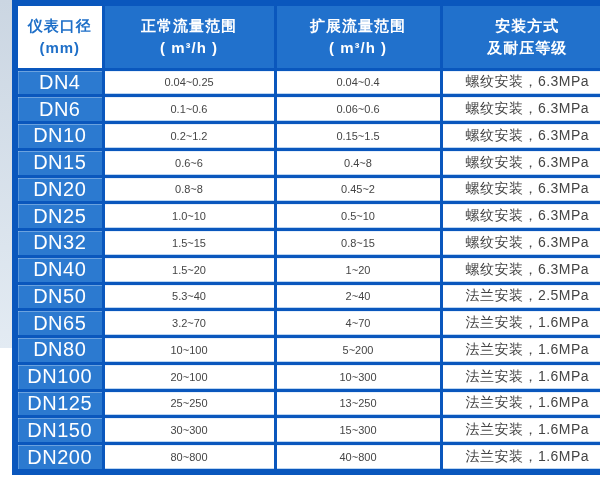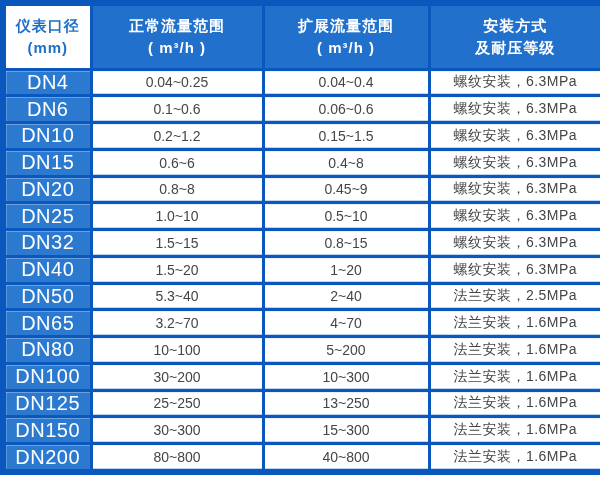--- a/index.html
+++ b/index.html
@@ -14,20 +14,21 @@
   *{box-sizing:border-box;}
   html,body{margin:0;padding:0;}
   body{
     width:600px;height:480px;overflow:hidden;
     font-family:"Liberation Sans","DejaVu Sans",sans-serif;
     background:#ffffff;
   }
   .stage{
     width:600px;height:348px;
     background:linear-gradient(to bottom,var(--page-shadow),#e3ebf3);
+    padding-left:12px;
   }
   table.flow-table{
     width:600px;height:475px;
     border-collapse:collapse;table-layout:fixed;
     background:#ffffff;
     border:6px solid var(--frame);
   }
   col.c1{width:88px;}
   col.c2{width:172px;}
   col.c3{width:166px;}
@@ -40,21 +41,21 @@
   th{
     background:var(--header-bg);
     color:#ffffff;font-size:15px;font-weight:bold;
   }
   th.first{
     background:#ffffff;
     color:var(--header-text);
   }
   th .hl{display:block;line-height:22px;letter-spacing:1px;}
   td{
-    font-size:14px;color:var(--cell-text);
+    font-size:11px;color:var(--cell-text);
     box-shadow:inset 0 -1px 0 var(--accent-light), inset 0 1px 0 #e7f0fb;
   }
   td.label-cell{
     background:var(--label-bg);
     color:#ffffff;font-size:20px;letter-spacing:0.5px;
     box-shadow:inset 0 1px 0 rgba(255,255,255,0.30), inset 1px 0 0 rgba(255,255,255,0.22);
   }
   td.install{font-size:14px;letter-spacing:0.5px;}
 </style>
 </head>
@@ -113,21 +114,21 @@
   <tr>
     <td class="label-cell">DN15</td>
     <td class="data-cell">0.6~6</td>
     <td class="data-cell">0.4~8</td>
     <td class="data-cell install">螺纹安装，6.3MPa</td>
   </tr>
 
   <tr>
     <td class="label-cell">DN20</td>
     <td class="data-cell">0.8~8</td>
-    <td class="data-cell">0.45~9</td>
+    <td class="data-cell">0.45~2</td>
     <td class="data-cell install">螺纹安装，6.3MPa</td>
   </tr>
 
   <tr>
     <td class="label-cell">DN25</td>
     <td class="data-cell">1.0~10</td>
     <td class="data-cell">0.5~10</td>
     <td class="data-cell install">螺纹安装，6.3MPa</td>
   </tr>
 
@@ -161,21 +162,21 @@
 
   <tr>
     <td class="label-cell">DN80</td>
     <td class="data-cell">10~100</td>
     <td class="data-cell">5~200</td>
     <td class="data-cell install">法兰安装，1.6MPa</td>
   </tr>
 
   <tr>
     <td class="label-cell">DN100</td>
-    <td class="data-cell">30~200</td>
+    <td class="data-cell">20~100</td>
     <td class="data-cell">10~300</td>
     <td class="data-cell install">法兰安装，1.6MPa</td>
   </tr>
 
   <tr>
     <td class="label-cell">DN125</td>
     <td class="data-cell">25~250</td>
     <td class="data-cell">13~250</td>
     <td class="data-cell install">法兰安装，1.6MPa</td>
   </tr>

